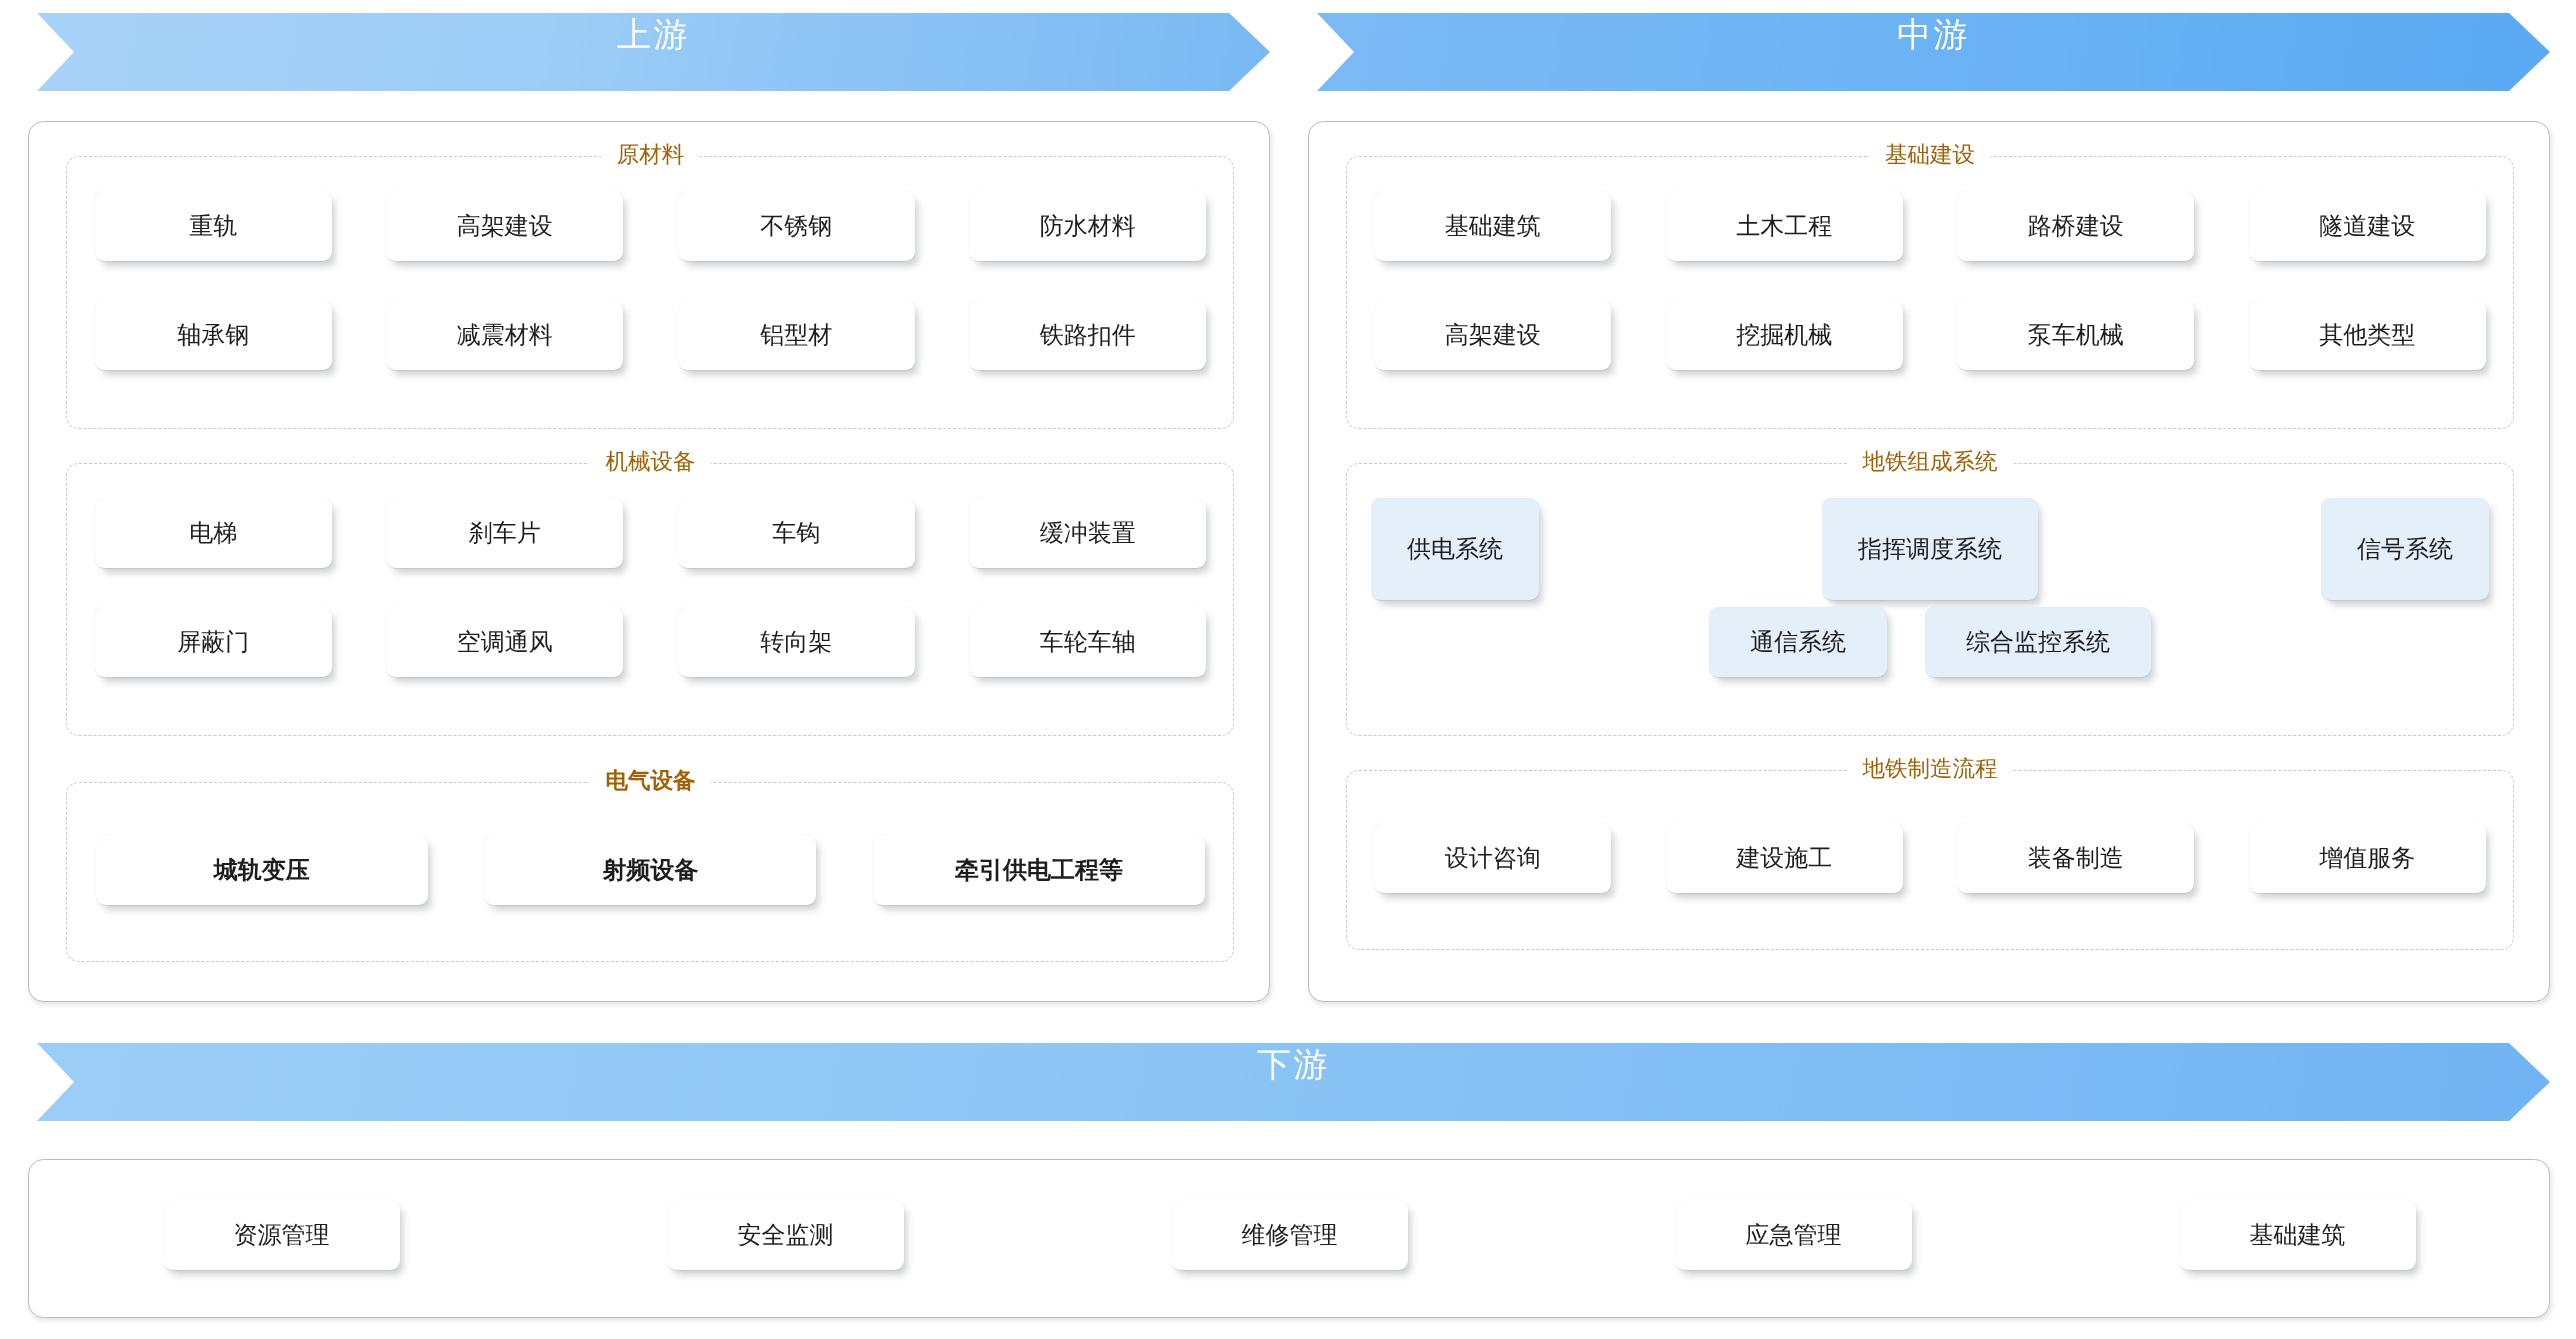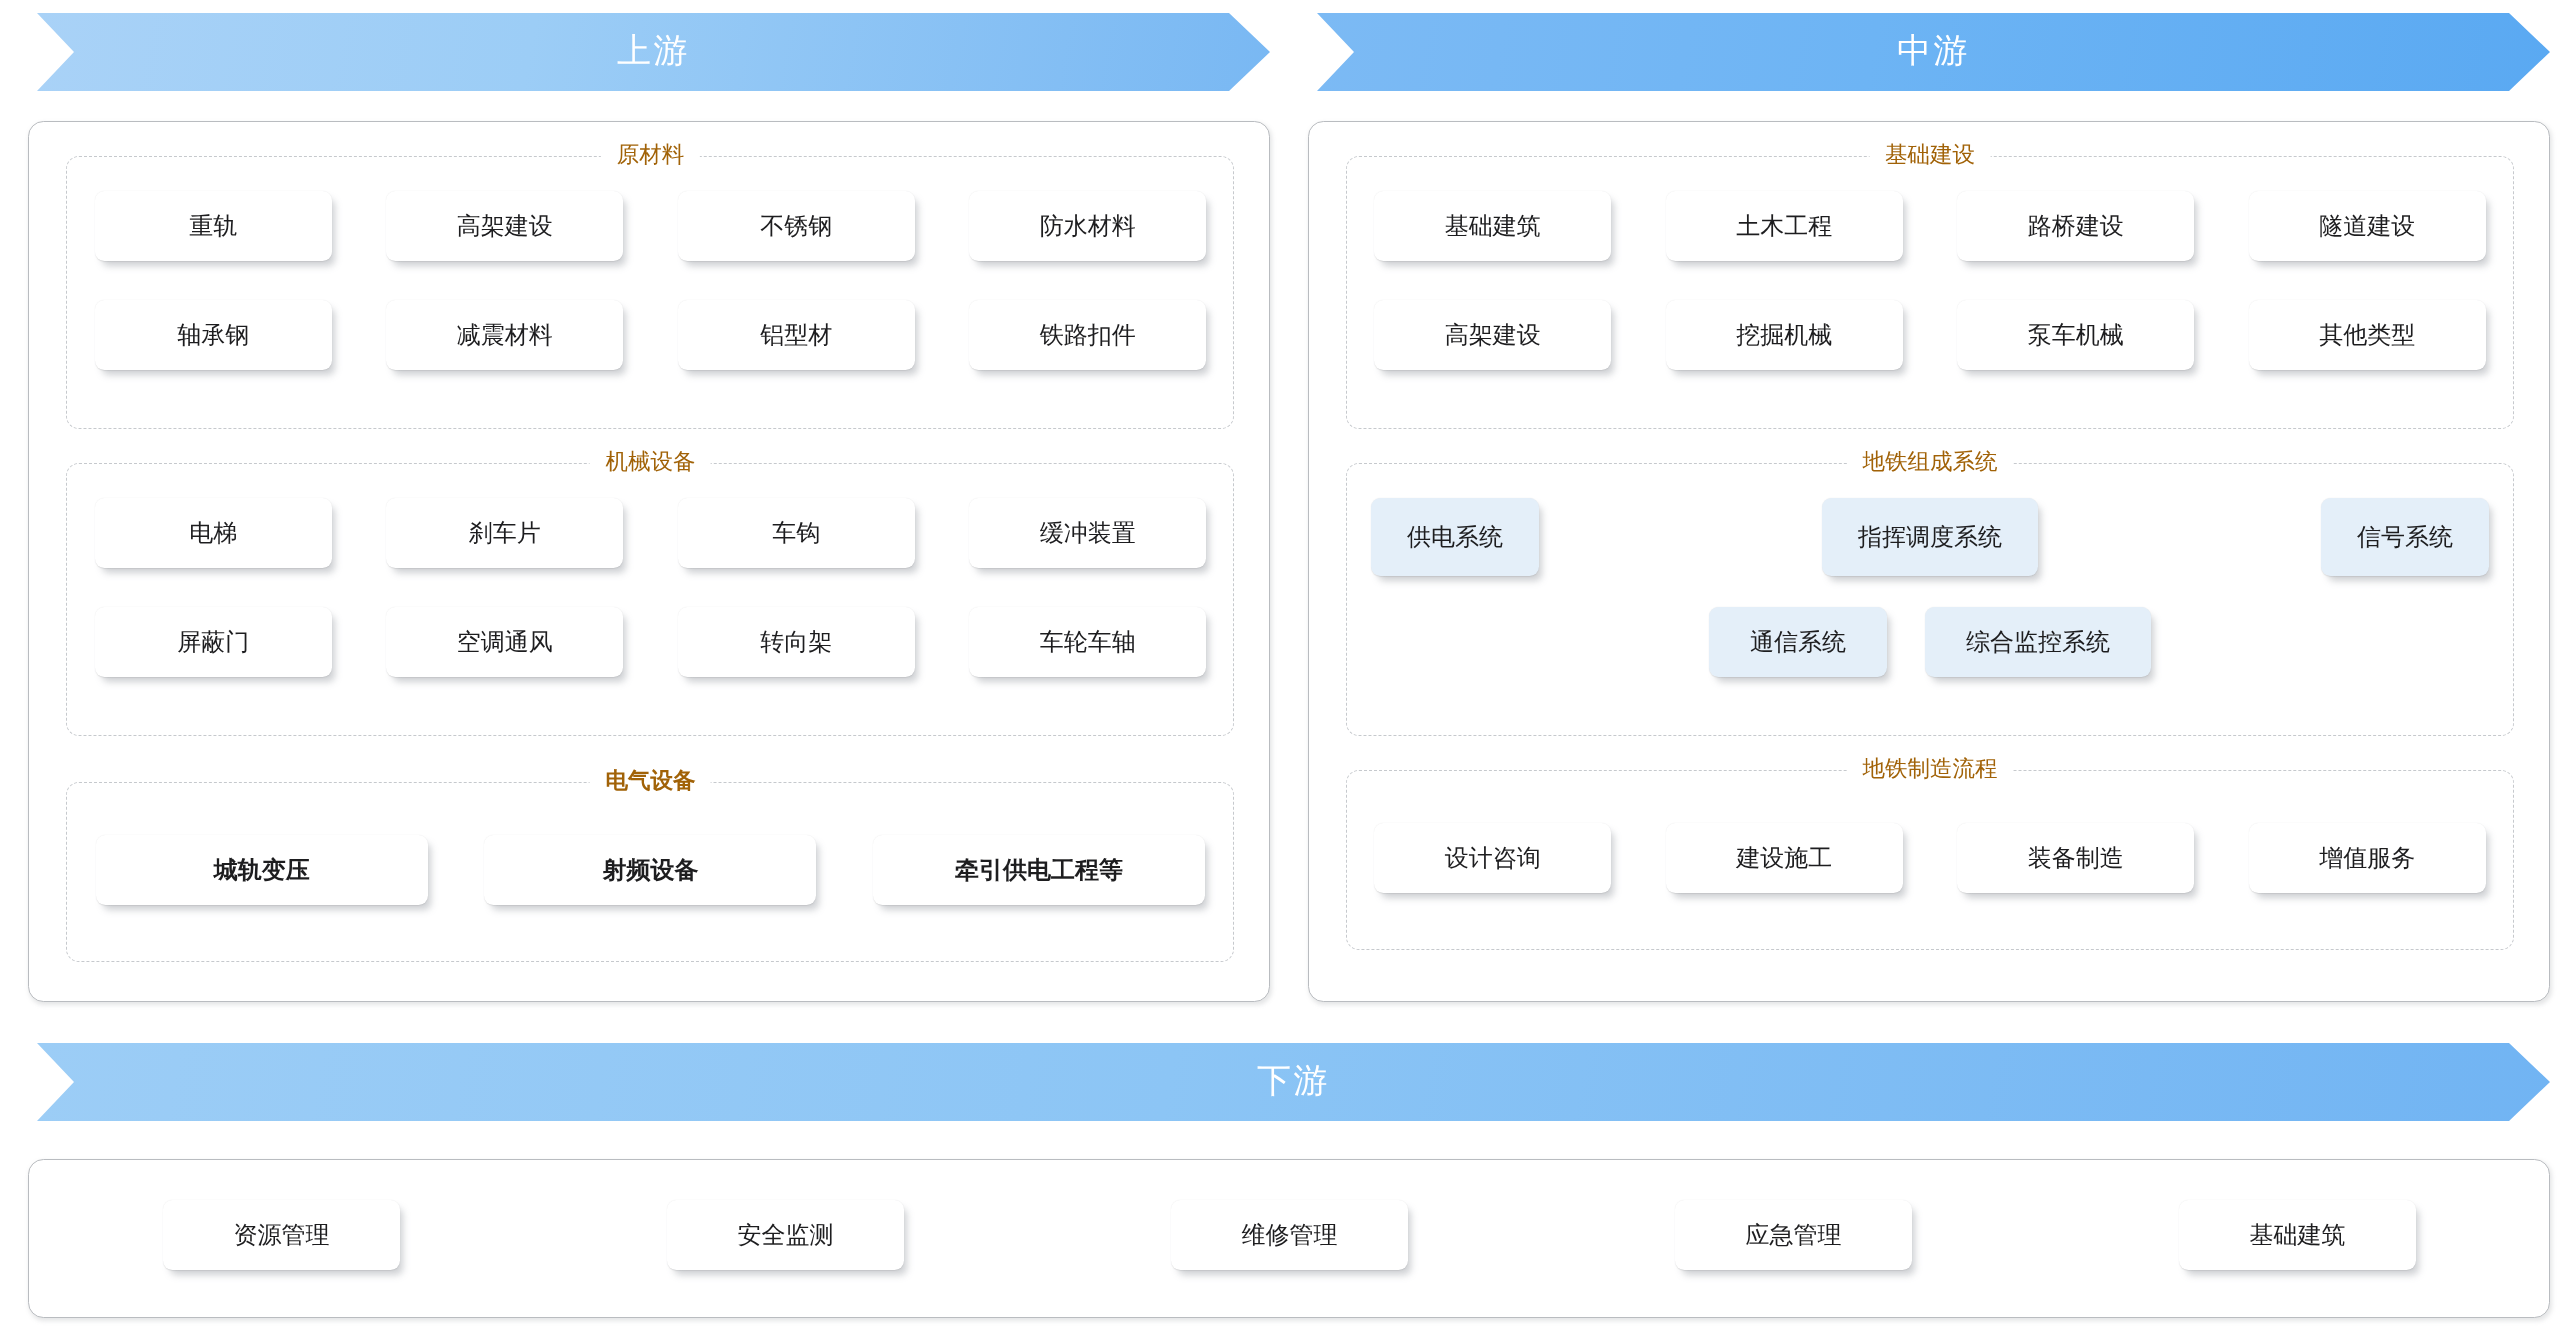--- a/index.html
+++ b/index.html
@@ -4,21 +4,21 @@
 <style>
   html,body{margin:0;padding:0;background:#ffffff;}
   body{
     width:2576px;height:1340px;position:relative;overflow:hidden;
     font-family:"Liberation Sans","DejaVu Sans",sans-serif;
   }
 
   
   .banner{
     position:absolute;height:78px;
-    display:flex;align-items:center;justify-content:center;
+    display:flex;align-items:flex-start;justify-content:center;
     color:#ffffff;font-size:34px;letter-spacing:2.4px;
     filter:drop-shadow(3.6px 4.7px 4.1px rgba(120,130,140,.45));
     -webkit-clip-path:polygon(0 0, calc(100% - 41px) 0, 100% 50%, calc(100% - 41px) 100%, 0 100%, 37px 50%);
     clip-path:polygon(0 0, calc(100% - 41px) 0, 100% 50%, calc(100% - 41px) 100%, 0 100%, 37px 50%);
   }
   .banner span{position:relative;top:-1.2px;}
   #banner-up{left:37px;top:13px;width:1233px;
     background:linear-gradient(100deg,#a9d2f7 0%,#9ccdf6 40%,#79b8f3 100%);}
   #banner-mid{left:1317px;top:13px;width:1233px;
     background:linear-gradient(100deg,#7cbaf4 0%,#6db4f4 45%,#5aa9f2 100%);}
@@ -72,21 +72,21 @@
   .r2{top:143px;}
   .r-single{top:52px;}
 
   
   #row-down{position:absolute;left:0;right:0;top:40px;
     display:flex;justify-content:space-around;align-items:center;}
 
   
   #sys-row1{top:34px;display:flex;justify-content:space-between;padding:0 24px;box-sizing:border-box;}
   #sys-row2{top:143px;display:flex;justify-content:center;gap:38px;}
-  #sys-row1 .card{min-width:auto;padding:4px 36px;}
+  #sys-row1 .card{min-width:auto;padding:16px 36px;}
   #sys-row2 .card{min-width:auto;padding:0 41px;}
 </style>
 </head>
 <body>
 
 <div class="banner" id="banner-up">
   <span>上游</span>
 </div>
 <div class="banner" id="banner-mid">
   <span>中游</span>

